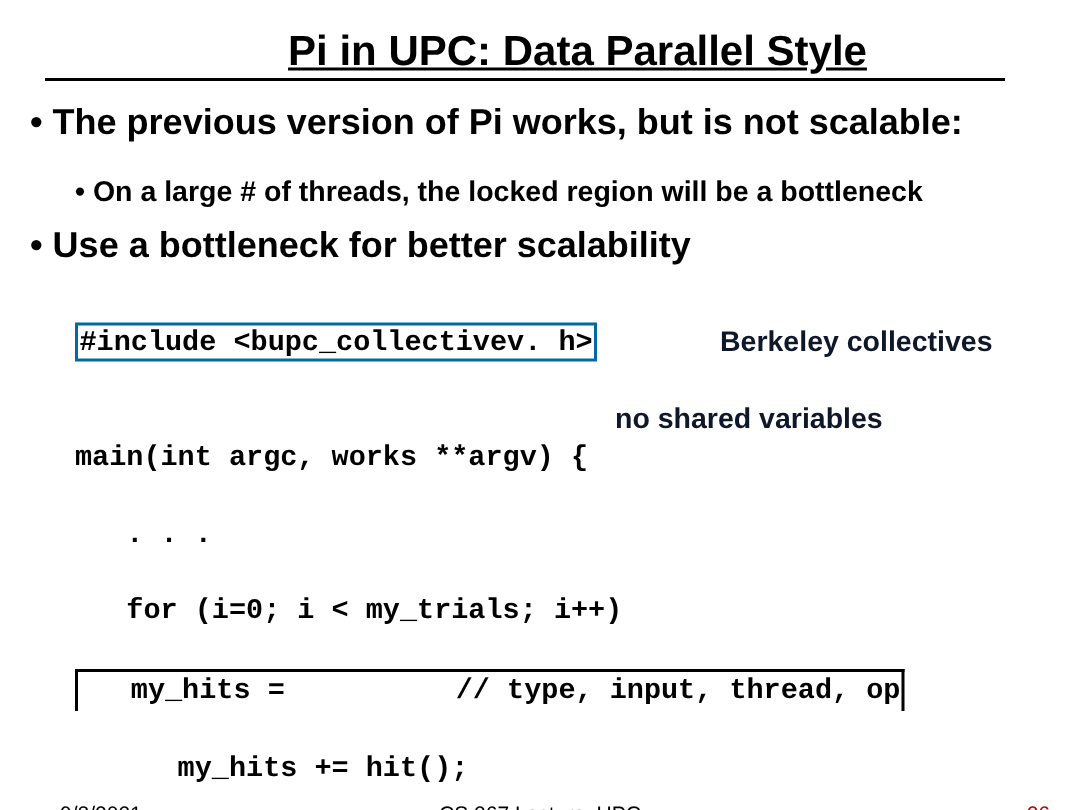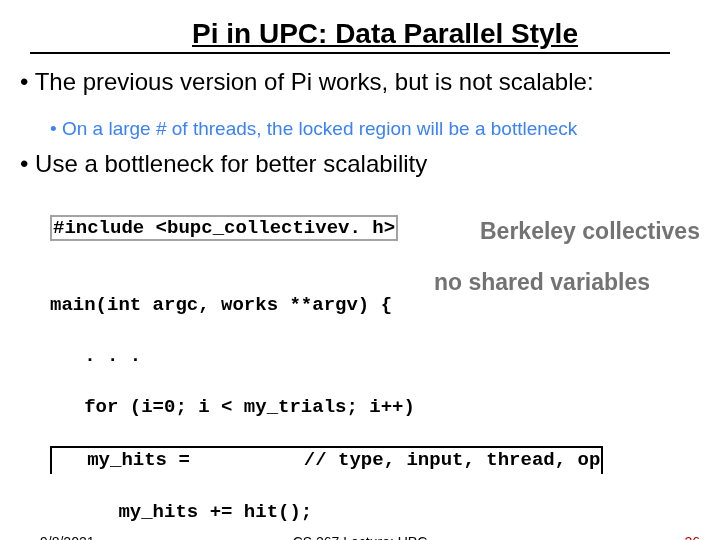--- a/index.html
+++ b/index.html
@@ -27,60 +27,60 @@
     border-bottom: 2px solid #000;
     margin-top: 2px;
     width: 640px;
     margin-left: 30px;
   }
   .bullets {
     padding: 14px 20px 0 20px;
   }
   .b1 {
     font-size: 24px;
-    font-weight: normal;
+    font-weight: bold;
     color: #000;
     margin-bottom: 6px;
   }
   .b1::before {
     content: "• ";
   }
   .b2 {
     font-size: 19px;
-    font-weight: normal;
-    color: #3b82f6;
+    font-weight: bold;
+    color: #000000;
     margin-left: 30px;
     margin-bottom: 10px;
     margin-top: 22px;
   }
   .b2::before {
     content: "• ";
   }
   .code-area {
     position: relative;
     padding: 6px 20px 0 50px;
     font-family: "Courier New", monospace;
     font-size: 19px;
     font-weight: bold;
     color: #000;
     line-height: 1.35;
     white-space: pre;
   }
   .cline { position: relative; }
   .box {
-    border: 2px solid #a3a3a3;
+    border: 2px solid #0369a1;
     display: inline;
     padding: 0 1px;
     font-family: Liberation Mono, monospace;
   }
   .annot {
     font-family: Arial, Helvetica, sans-serif;
-    font-size: 23px;
+    font-size: 19px;
     font-weight: bold;
-    color: #737373;
+    color: #0f172a;
     white-space: normal;
     position: absolute;
   }
   .footer {
     position: absolute;
     bottom: 6px;
     left: 0;
     width: 720px;
     font-size: 14px;
     color: #000;
@@ -98,21 +98,21 @@
 <div class="title-rule"></div>
 
 <div class="bullets">
   <div class="b1">The previous version of Pi works, but is not scalable:</div>
   <div class="b2">On a large # of threads, the locked region will be a bottleneck</div>
   <div class="b1">Use a bottleneck for better scalability</div>
 </div>
 
 <div class="code-area">
 <div class="cline"><span class="box">#include &lt;bupc_collectivev. h&gt;</span><span class="annot" style="left:430px; top:0;">Berkeley collectives</span></div>
-<div class="cline"><span class="annot" style="left:384px; top:0;">no shared variables</span></div>
+<div class="cline"><span class="annot" style="left:360px; top:0;">no shared variables</span></div>
 <div class="cline">main(int argc, works **argv) {</div>
 <div class="cline">   . . .</div>
 <div class="cline">   for (i=0; i &lt; my_trials; i++)</div>
 <div class="cline"><span style="border:2px solid #000; border-bottom:none; padding:0 1px; display:inline-block;">   my_hits =          // type, input, thread, op</span></div>
 <div class="cline">      my_hits += hit();</div>
 
 
 
 
 

